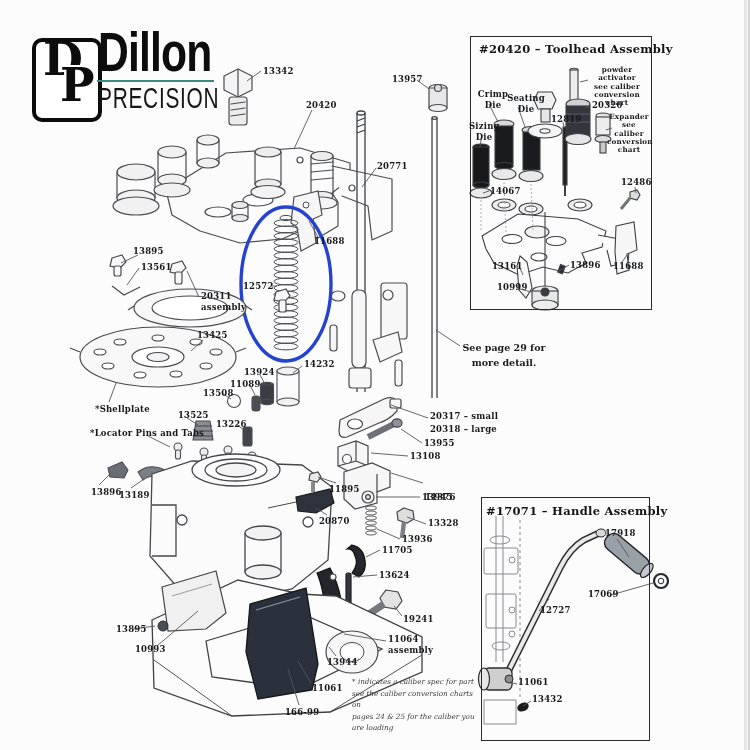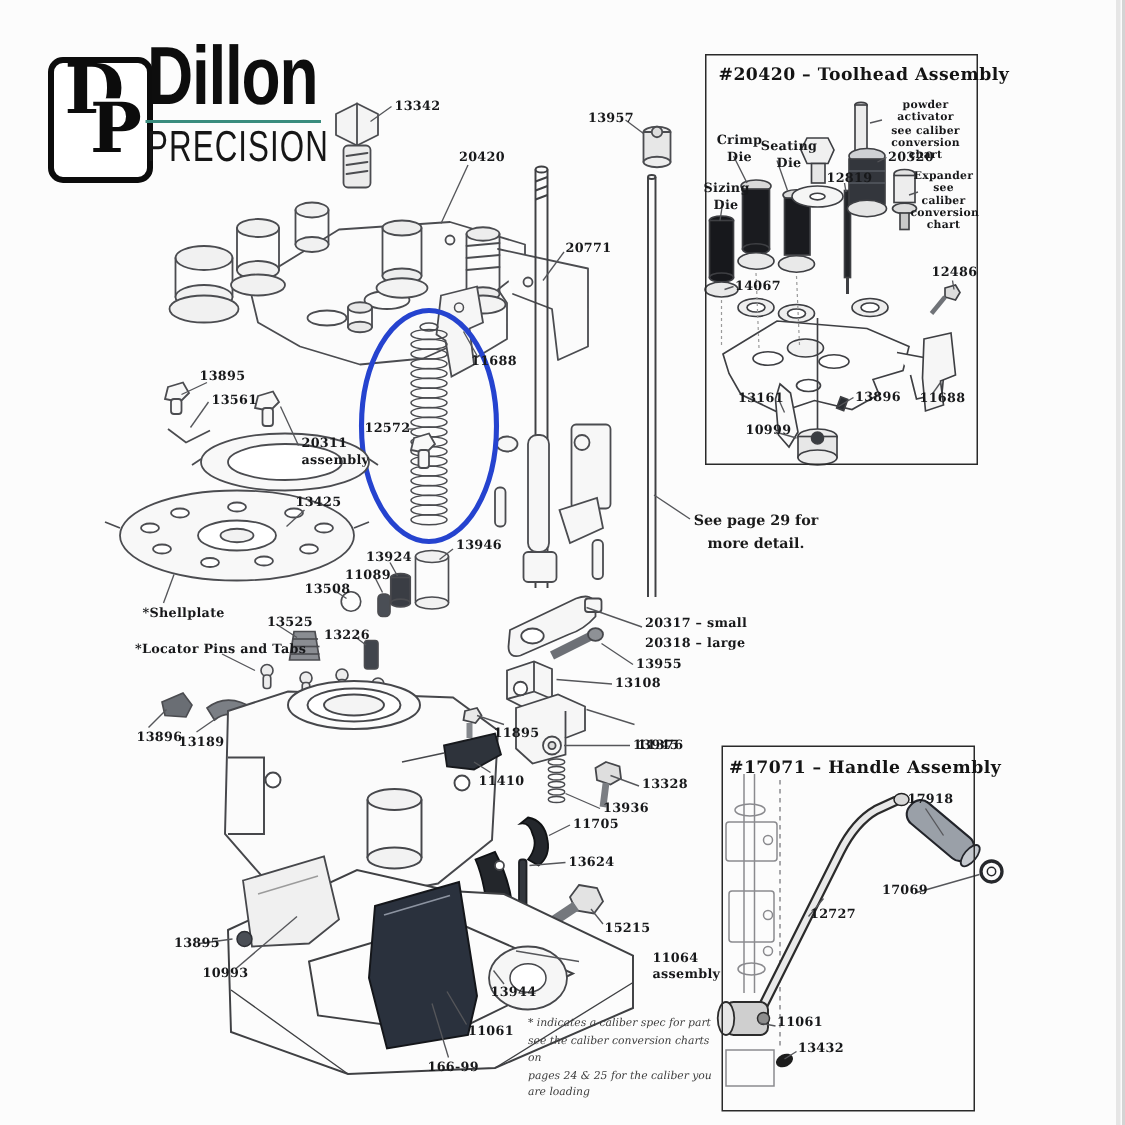--- a/index.html
+++ b/index.html
@@ -452,44 +452,44 @@
       <div class="plabel" style="left: 392px; top: 74px;">13957</div>
       <div class="plabel" style="left: 306px; top: 100px;">20420</div>
       <div class="plabel" style="left: 377px; top: 161px;">20771</div>
       <div class="plabel" style="left: 314px; top: 236px;">11688</div>
       <div class="plabel" style="left: 133px; top: 246px;">13895</div>
       <div class="plabel" style="left: 141px; top: 262px;">13561</div>
       <div class="plabel" style="left: 201px; top: 291px;">20311
 assembly</div>
       <div class="plabel" style="left: 197px; top: 330px;">13425</div>
       <div class="plabel" style="left: 243px; top: 281px;">12572</div>
-      <div class="plabel" style="left: 304px; top: 359px;">13946</div>
+      <div class="plabel" style="left: 304px; top: 359px;">14232</div>
       <div class="plabel" style="left: 244px; top: 367px;">13924</div>
       <div class="plabel" style="left: 230px; top: 379px;">11089</div>
       <div class="plabel" style="left: 203px; top: 388px;">13508</div>
       <div class="plabel" style="left: 166px; top: 410px; margin-left: 12px;">13525</div>
       <div class="plabel" style="left: 216px; top: 419px;">13226</div>
       <div class="plabel" style="left: 95px; top: 404px;">*Shellplate</div>
       <div class="plabel" style="left: 90px; top: 428px;">*Locator Pins and Tabs</div>
       <div class="plabel" style="left: 91px; top: 487px;">13896</div>
       <div class="plabel" style="left: 119px; top: 490px;">13189</div>
       <div class="plabel" style="left: 430px; top: 411px;">20317 – small</div>
       <div class="plabel" style="left: 430px; top: 424px;">20318 – large</div>
       <div class="plabel" style="left: 424px; top: 438px;">13955</div>
       <div class="plabel" style="left: 410px; top: 451px;">13108</div>
       <div class="plabel" style="left: 425px; top: 478px; margin-top: 14px;">11376</div>
       <div class="plabel" style="left: 422px; top: 492px;">13945</div>
       <div class="plabel" style="left: 329px; top: 484px;">11895</div>
-      <div class="plabel" style="left: 319px; top: 516px;">11410</div>
+      <div class="plabel" style="left: 319px; top: 516px;">20870</div>
       <div class="plabel" style="left: 428px; top: 518px;">13328</div>
       <div class="plabel" style="left: 402px; top: 534px;">13936</div>
       <div class="plabel" style="left: 382px; top: 545px;">11705</div>
       <div class="plabel" style="left: 379px; top: 570px;">13624</div>
-      <div class="plabel" style="left: 403px; top: 614px;">15215</div>
-      <div class="plabel" style="left: 388px; top: 634px; margin-left: 47px;">11064
+      <div class="plabel" style="left: 403px; top: 614px;">19241</div>
+      <div class="plabel" style="left: 388px; top: 634px;">11064
 assembly</div>
       <div class="plabel" style="left: 327px; top: 657px;">13944</div>
       <div class="plabel" style="left: 116px; top: 624px;">13895</div>
       <div class="plabel" style="left: 135px; top: 644px;">10993</div>
       <div class="plabel" style="left: 312px; top: 683px;">11061</div>
       <div class="plabel" style="left: 285px; top: 707px;">166-99</div>
     </div>
   <div class="layer">
       <div class="plabel" style="left: 476px; top: 89px; width: 34px; text-align: center;">Crimp
 Die</div>

